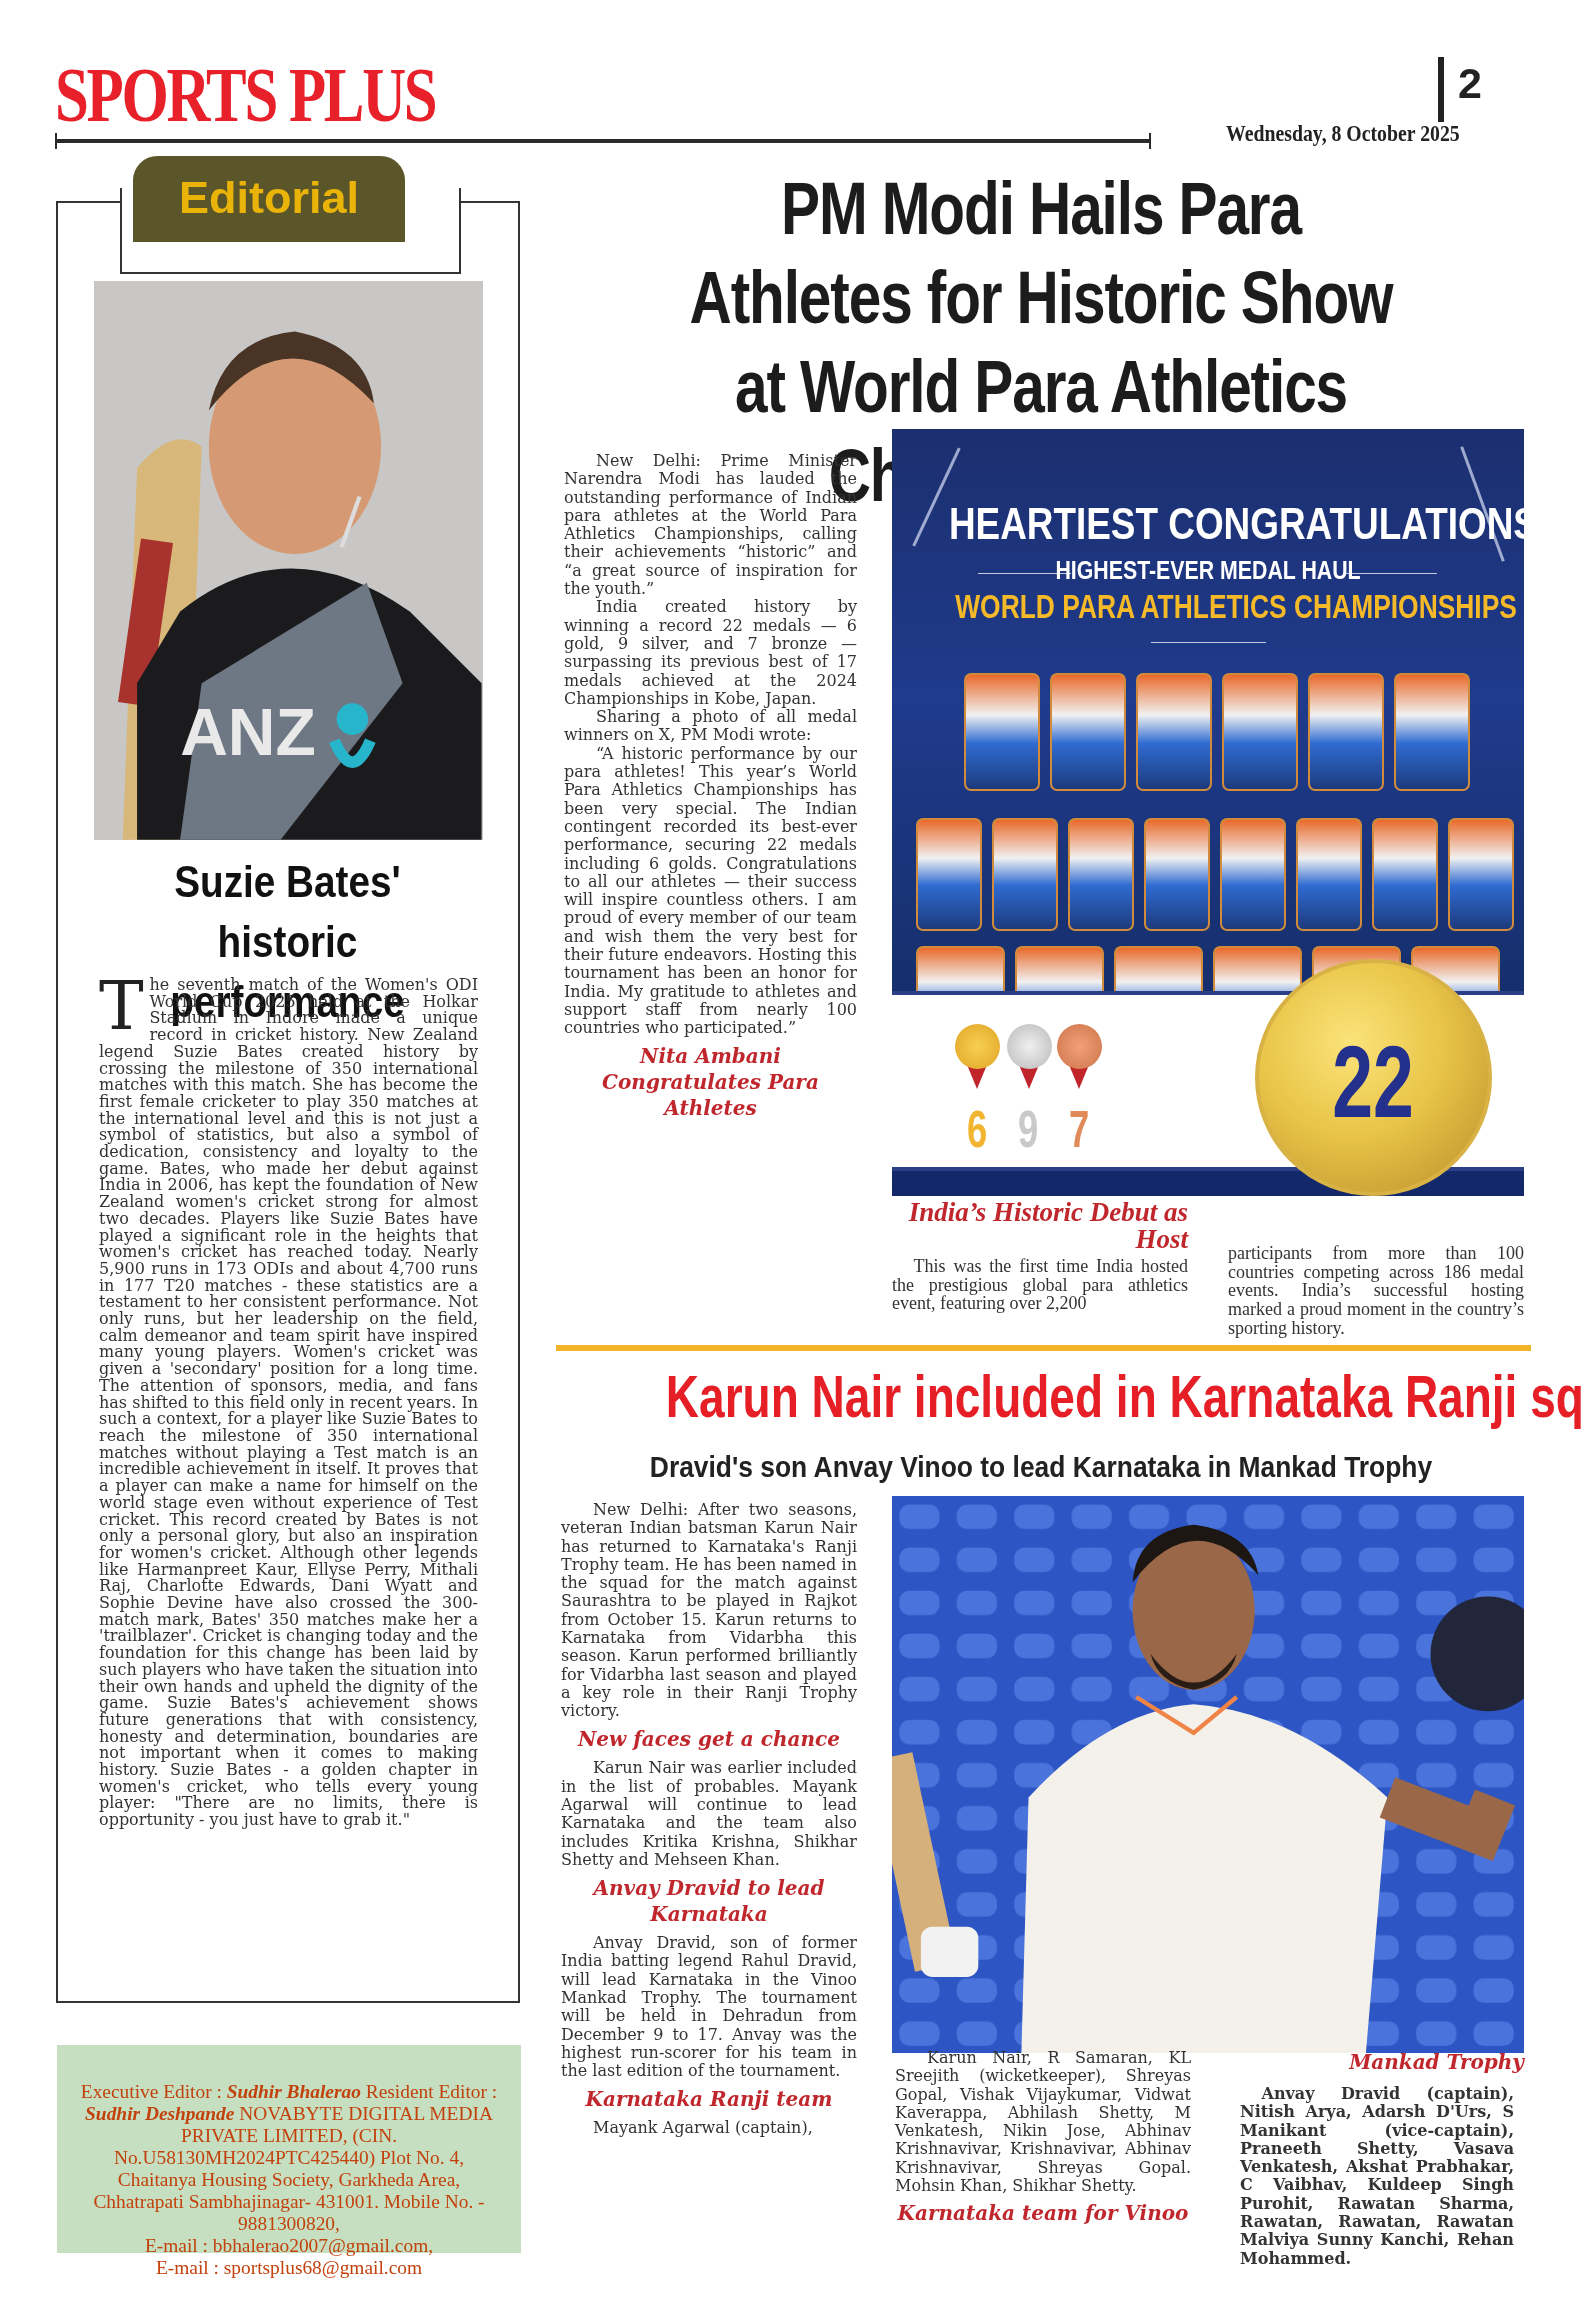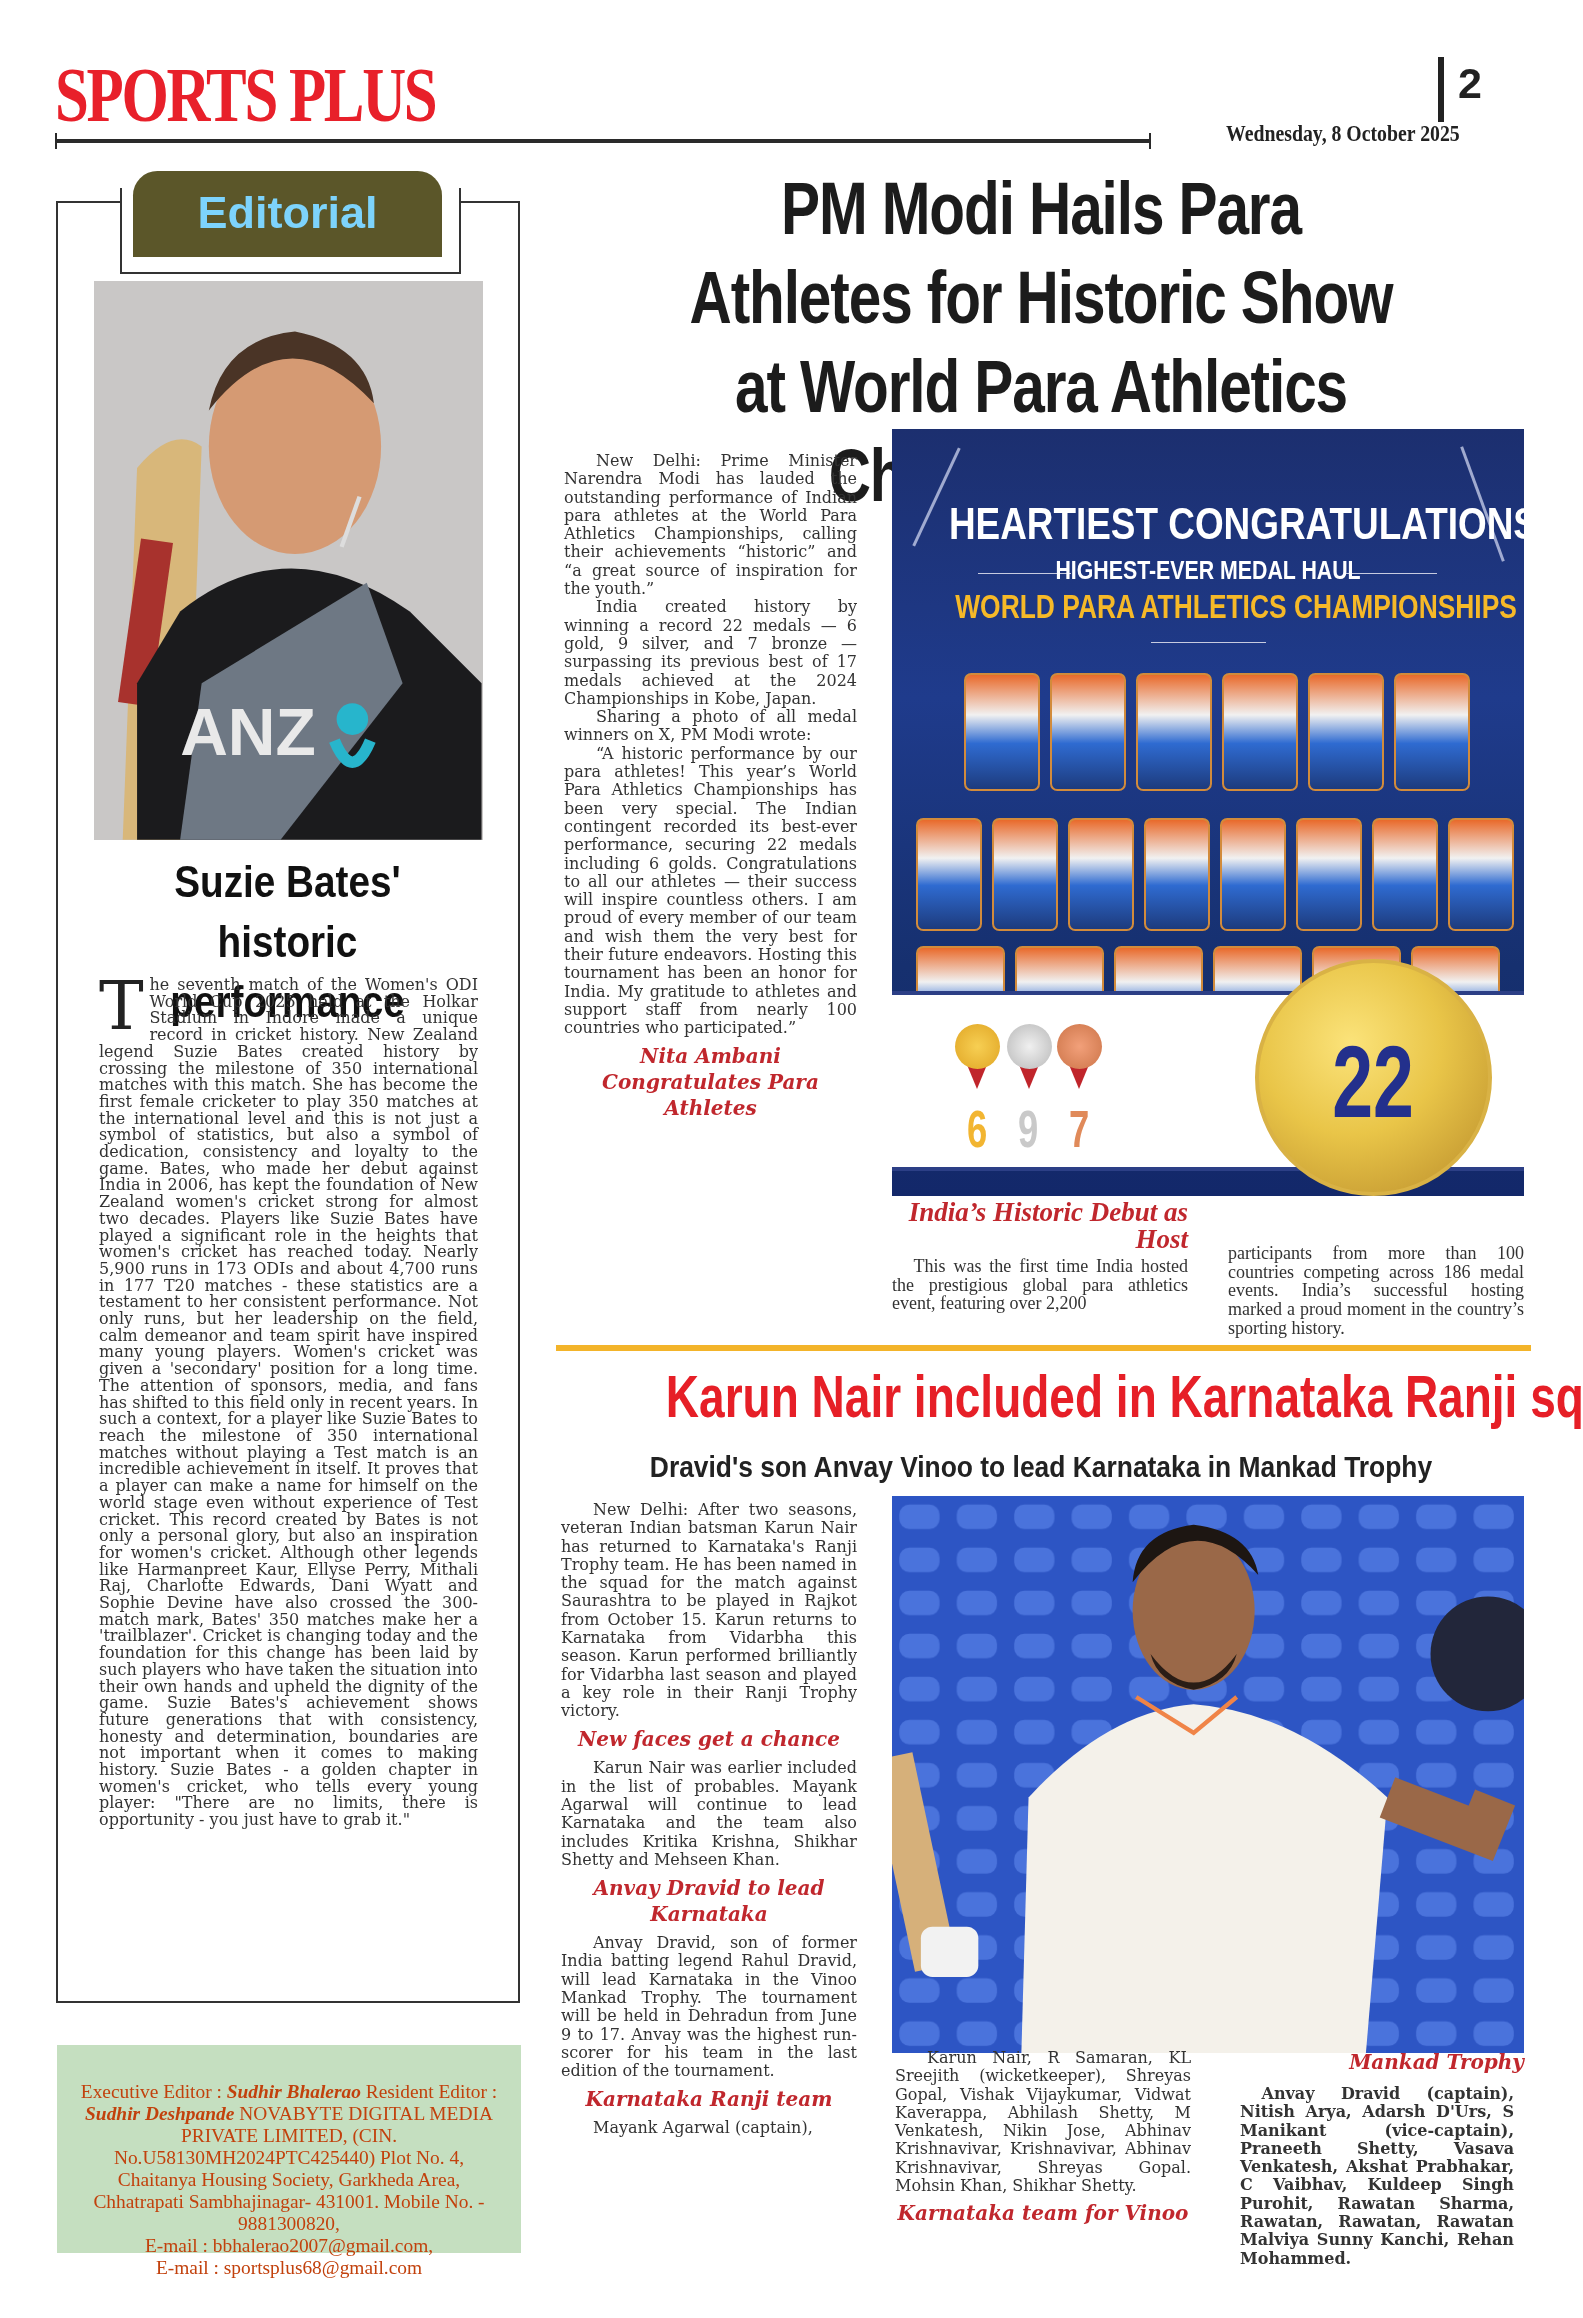--- a/index.html
+++ b/index.html
@@ -10,21 +10,21 @@
   .rule-top { left:56px; top:139px; width:1094px; height:4.3px; background:#2a2a2a; }
   .rule-top:before, .rule-top:after { content:""; position:absolute; top:-5.7px; width:2.2px; height:16px; background:#2a2a2a; }
   .rule-top:before { left:-1.4px; } .rule-top:after { right:-1.4px; }
   .page-bar { left:1438px; top:57px; width:5.7px; height:65px; background:#222; }
   .page-num { left:1458px; top:62px; font-family:"Liberation Sans", sans-serif; font-weight:bold; font-size:43px; color:#222; line-height:1; }
   .date { left:1226px; top:121px; font-family:"Liberation Serif", serif; font-weight:bold; font-size:23px; color:#222; transform:scaleX(0.86); transform-origin:left top; white-space:nowrap; }
 
   
   .ed-box { left:56px; top:201px; width:464px; height:1802px; border:2.2px solid #333; box-sizing:border-box; }
   .ed-tab-frame { left:120px; top:188px; width:341px; height:86px; border:2.2px solid #333; border-top:none; box-sizing:border-box; background:#fff; }
-  .ed-tab { left:133px; top:171px; width:309px; height:86px; background:#5b5629; border-radius:24.4px 24.4px 0 0; color:#7dd3fc; font-family:"Liberation Sans", sans-serif; font-weight:bold; font-size:45px; text-align:center; line-height:83px; }
+  .ed-tab { left:133px; top:156px; width:272px; height:86px; background:#5b5629; border-radius:24.4px 24.4px 0 0; color:#eab308; font-family:"Liberation Sans", sans-serif; font-weight:bold; font-size:45px; text-align:center; line-height:83px; }
   .ed-photo { left:94px; top:281px; width:389px; height:559px; overflow:hidden; background:#c9c7c6; }
   .ed-headline { left:72px; top:852px; width:431px; text-align:center; font-family:"Liberation Sans", sans-serif; font-weight:bold; font-size:45px; line-height:60px; color:#111; transform:scaleX(0.86); transform-origin:center top; }
   .ed-body { left:99px; top:977px; width:379px; font-size:16px; line-height:16.7px; text-align:justify; color:#333; }
   .dropcap { float:left; font-family:"DejaVu Serif", serif; font-size:67px; line-height:53px; margin:2.9px 5.7px 0 0; color:#222; }
 
   .imprint { left:57px; top:2045px; width:464px; height:208px; background:#c5dfc0; box-sizing:border-box; padding:36px 21.5px 0 21.5px; text-align:center; font-family:"Liberation Serif", serif; font-size:19.4px; line-height:22px; color:#c2410c; }
   .imprint i { font-weight:bold; }
 
   
   .main-hl { left:560px; top:164px; width:962px; text-align:center; font-family:"Liberation Sans", sans-serif; font-weight:bold; font-size:75px; line-height:89px; color:#1c1c1c; letter-spacing:-1.4px; transform:scaleX(0.78); transform-origin:center top; }
@@ -182,21 +182,21 @@
 <div class="abs gold-rule"></div>
 
 <div class="abs karun-hl">Karun Nair included in Karnataka Ranji squad</div>
 <div class="abs karun-sub">Dravid's son Anvay Vinoo to lead Karnataka in Mankad Trophy</div>
 
 <div class="abs col col-k1">
   <p>New Delhi: After two seasons, veteran Indian batsman Karun Nair has returned to Karnataka's Ranji Trophy team. He has been named in the squad for the match against Saurashtra to be played in Rajkot from October 15. Karun returns to Karnataka from Vidarbha this season. Karun performed brilliantly for Vidarbha last season and played a key role in their Ranji Trophy victory.</p>
   <div class="sub-red">New faces get a chance</div>
   <p>Karun Nair was earlier included in the list of probables. Mayank Agarwal will continue to lead Karnataka and the team also includes Kritika Krishna, Shikhar Shetty and Mehseen Khan.</p>
   <div class="sub-red">Anvay Dravid to lead Karnataka</div>
-  <p>Anvay Dravid, son of former India batting legend Rahul Dravid, will lead Karnataka in the Vinoo Mankad Trophy. The tournament will be held in Dehradun from June 9 to 17. Anvay was the highest run-scorer for his team in the last edition of the tournament.</p>
+  <p>Anvay Dravid, son of former India batting legend Rahul Dravid, will lead Karnataka in the Vinoo Mankad Trophy. The tournament will be held in Dehradun from December 9 to 17. Anvay was the highest run-scorer for his team in the last edition of the tournament.</p>
   <div class="sub-red">Karnataka Ranji team</div>
   <p>Mayank Agarwal (captain),</p>
 </div>
 
 <div class="abs karun-photo">
   <svg width="632" height="557" viewBox="0 0 880 776">
     <defs>
       <pattern id="seats" width="80" height="60" patternUnits="userSpaceOnUse">
         <rect width="80" height="60" fill="#2d55c4"></rect>
         <rect x="10" y="12" width="56" height="34" rx="14" fill="#4a73dc"></rect>

